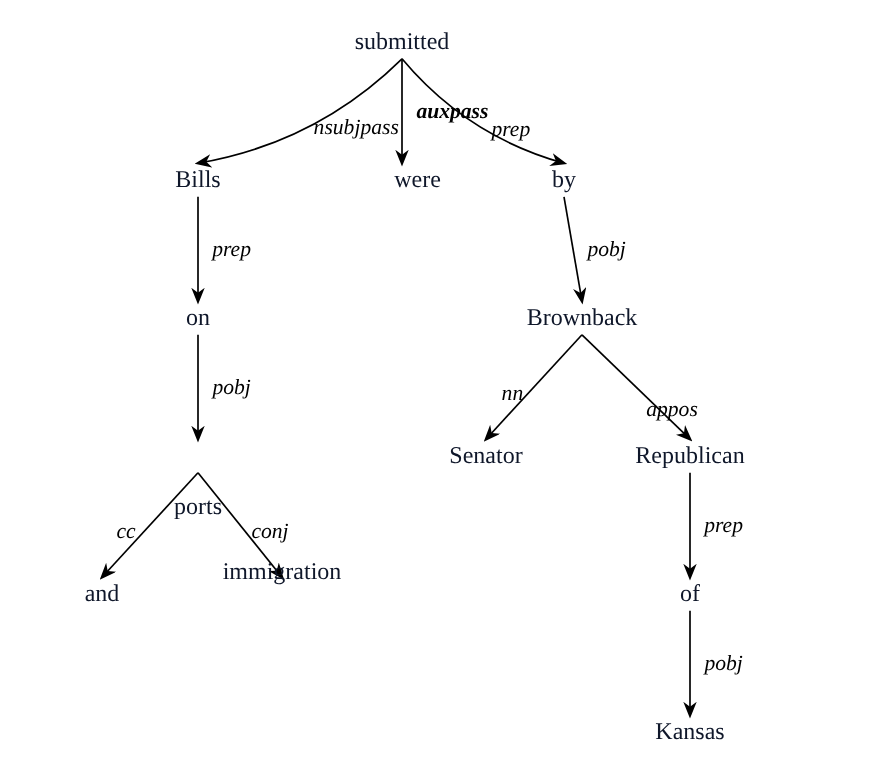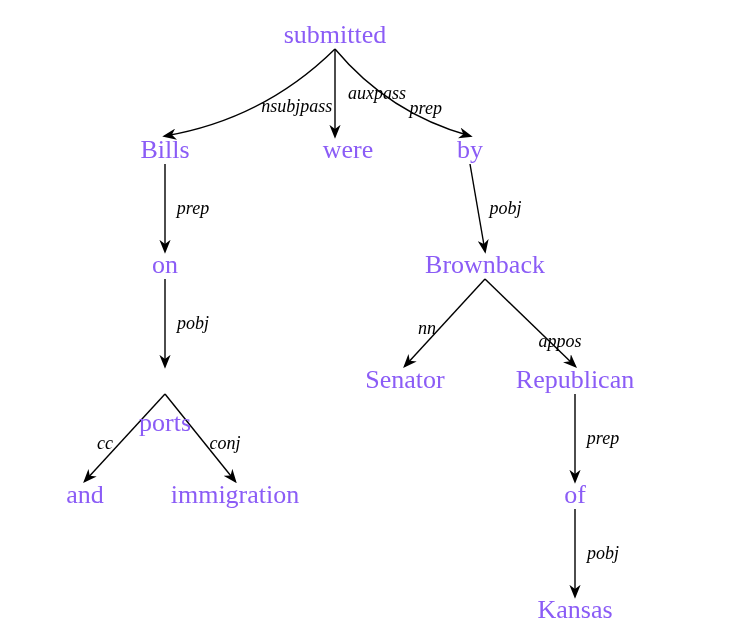--- a/index.html
+++ b/index.html
@@ -19,22 +19,22 @@
     position: absolute;
     left: 0;
     top: 0;
     width: 740px;
     height: 640px;
     pointer-events: none;
   }
   .node {
     position: absolute;
     transform: translate(-50%, -50%);
-    font-size: 26px;
-    color: #8b5cf6;
+    font-size: 20px;
+    color: #0f172a;
     white-space: nowrap;
   }
   .edge-label {
     position: absolute;
     transform: translate(-50%, -50%);
     font-size: 18px;
     font-style: italic;
     color: #000;
     white-space: nowrap;
   }
@@ -68,27 +68,27 @@
       <div class="node" style="left: 335px; top: 35px;">submitted</div>
       <div class="node" style="left: 165px; top: 150px;">Bills</div>
       <div class="node" style="left: 348px; top: 150px; text-align: center;">were</div>
       <div class="node" style="left: 470px; top: 150px;">by</div>
       <div class="node" style="left: 165px; top: 265px;">on</div>
       <div class="node" style="left: 485px; top: 265px;">Brownback</div>
       <div class="node" style="left: 165px; top: 388px; margin-top: 35px;">ports</div>
       <div class="node" style="left: 405px; top: 380px;">Senator</div>
       <div class="node" style="left: 575px; top: 380px;">Republican</div>
       <div class="node" style="left: 85px; top: 495px;">and</div>
-      <div class="node" style="left: 235px; top: 495px;">immigration</div>
+      <div class="node" style="left: 235px; top: 477px;">immigration</div>
       <div class="node" style="left: 575px; top: 495px;">of</div>
       <div class="node" style="left: 575px; top: 610px;">Kansas</div>
     </div>
   <div id="label-layer">
       <div class="edge-label" style="left: 296.834px; top: 105.853px;">nsubjpass</div>
-      <div class="edge-label" style="left: 377px; top: 92.5px;">auxpass</div>
+      <div class="edge-label" style="left: 377px; top: 92.5px; font-weight: bold;">auxpass</div>
       <div class="edge-label" style="left: 425.729px; top: 108.007px;">prep</div>
       <div class="edge-label" style="left: 193px; top: 207.5px;">prep</div>
       <div class="edge-label" style="left: 193px; top: 322.5px;">pobj</div>
       <div class="edge-label" style="left: 105px; top: 442.5px;">cc</div>
       <div class="edge-label" style="left: 225px; top: 442.5px; text-align: center;">conj</div>
       <div class="edge-label" style="left: 505.5px; top: 207.5px;">pobj</div>
       <div class="edge-label" style="left: 427px; top: 327.5px;">nn</div>
       <div class="edge-label" style="left: 560px; top: 327.5px; margin-top: 13px;">appos</div>
       <div class="edge-label" style="left: 603px; top: 437.5px;">prep</div>
       <div class="edge-label" style="left: 603px; top: 552.5px;">pobj</div>

